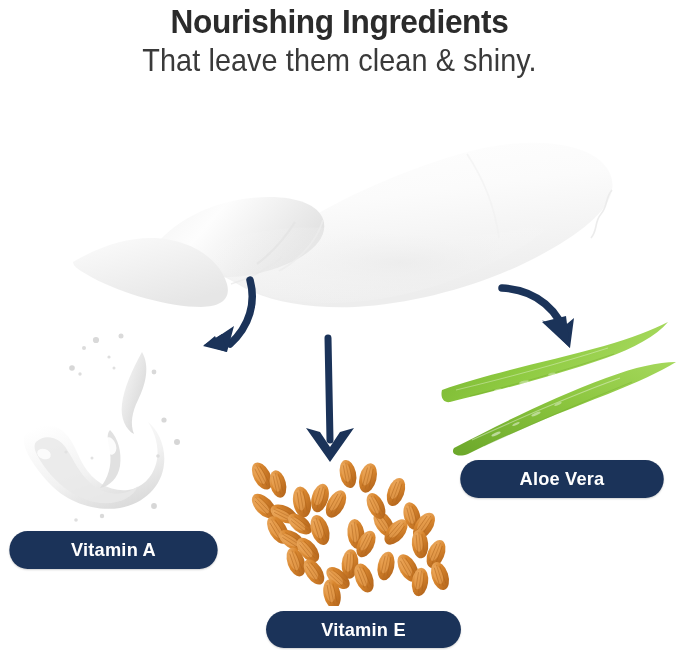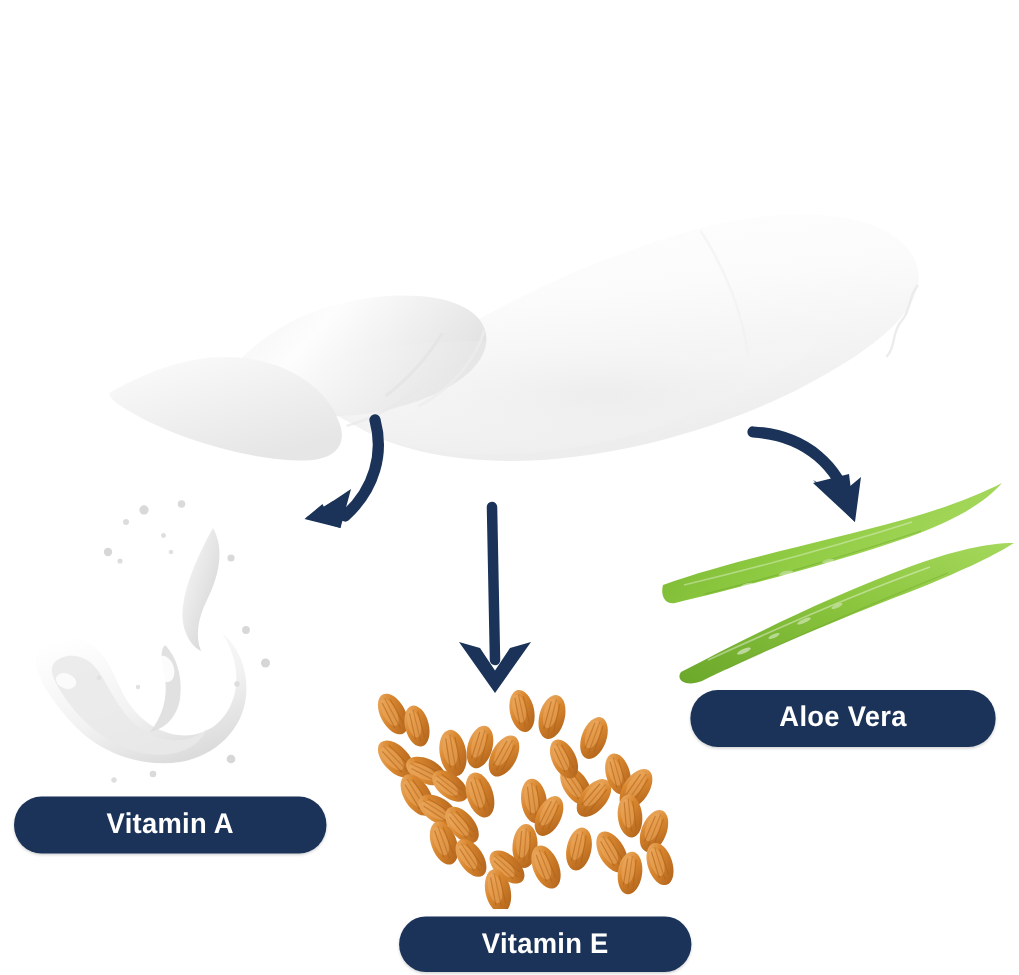--- a/index.html
+++ b/index.html
@@ -80,20 +80,24 @@
   #aloe-art      { left: 436px; top: 312px; width: 243px; height: 150px; }
   #arrow-left    { left: 182px; top: 272px; width: 100px; height: 105px; }
   #arrow-center  { left: 296px; top: 332px; width: 68px;  height: 138px; }
   #arrow-right   { left: 492px; top: 276px; width: 105px; height: 88px; }
 </style>
 </head>
 <body>
 
 <div id="infographic">
 
+  <div class="heading-block">
+    <h1 class="title">Nourishing Ingredients</h1>
+    <p class="subtitle">That leave them clean &amp; shiny.</p>
+  </div>
 
   <div class="art" id="wipe-art">
     <svg viewBox="0 0 580 190" width="580" height="190" xmlns="http://www.w3.org/2000/svg">
       <defs>
         <linearGradient id="clothMain" x1="0" y1="0" x2="0.35" y2="1">
           <stop offset="0%" stop-color="#ffffff"></stop>
           <stop offset="45%" stop-color="#fbfbfb"></stop>
           <stop offset="100%" stop-color="#ededed"></stop>
         </linearGradient>
         <linearGradient id="clothFold" x1="0" y1="0" x2="1" y2="0.4">

